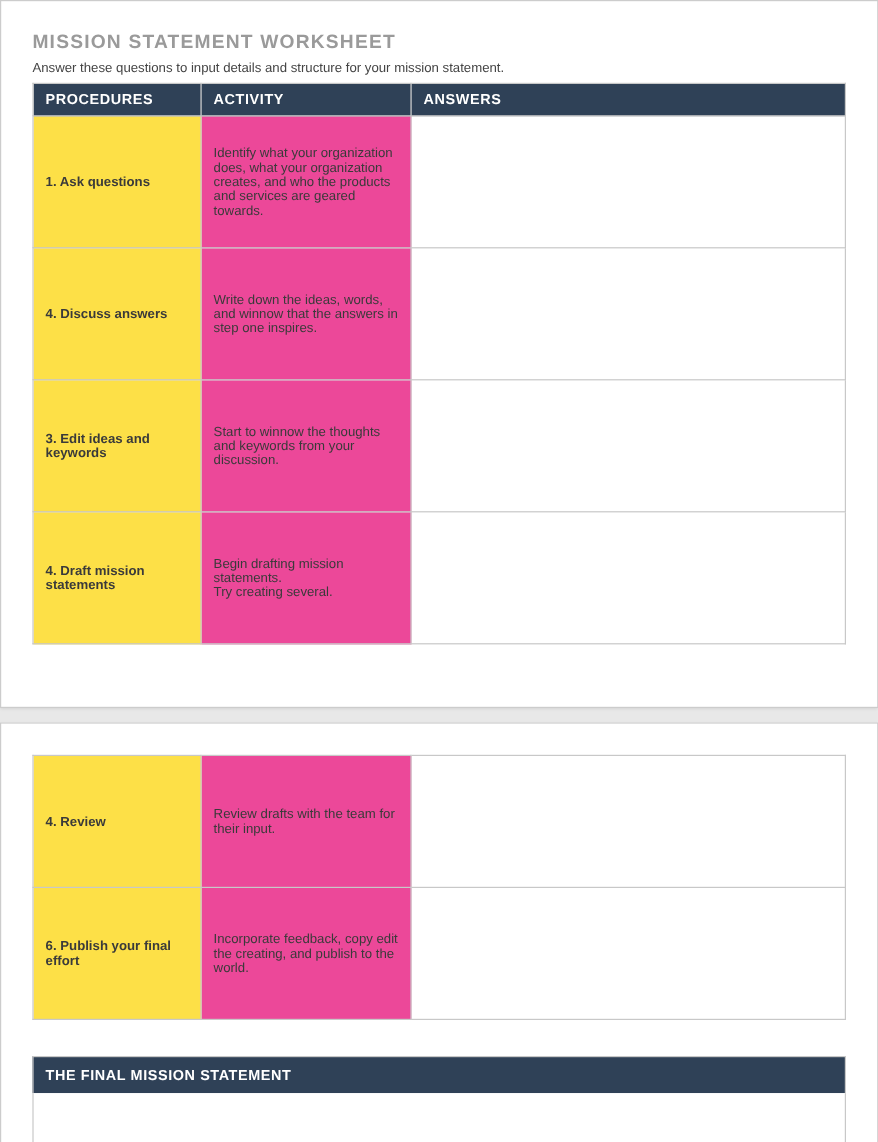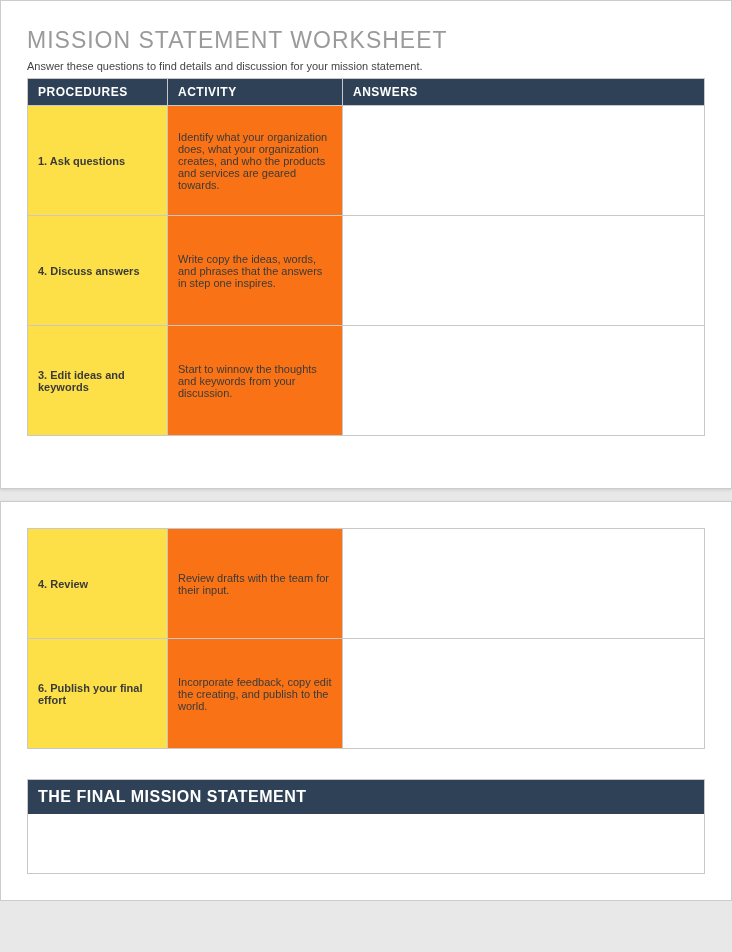--- a/index.html
+++ b/index.html
@@ -21,22 +21,22 @@
       width: 732px;
     }
     .page + .page {
       margin-top: 12px;
     }
     .page-inner {
       padding: 26px 26px 26px 26px;
     }
     .title {
       color: #9a9a9a;
-      font-size: 23px;
-      font-weight: normal;
+      font-size: 16px;
+      font-weight: bold;
       letter-spacing: 1px;
       margin-bottom: 6px;
     }
     .subtitle {
       color: #444444;
       font-size: 11px;
       margin-bottom: 6px;
     }
     table.worksheet {
       width: 100%;
@@ -63,29 +63,29 @@
       height: 110px;
     }
     .col-proc {
       width: 140px;
       background: #fde047;
       font-weight: bold;
       font-size: 12px;
     }
     .col-activity {
       width: 175px;
-      background: #f97316;
+      background: #ec4899;
     }
     .col-answers {
       background: #ffffff;
     }
     .final-bar {
       background: #2f4157;
       color: #ffffff;
-      font-size: 16px;
+      font-size: 12px;
       font-weight: bold;
       letter-spacing: 0.5px;
       padding: 8px 10px;
       border: 1px solid #c8c8c8;
       border-bottom: none;
       margin-top: 30px;
     }
     .final-body {
       border: 1px solid #c8c8c8;
       border-top: none;
@@ -95,21 +95,21 @@
     .page1-bottom-space {
       height: 26px;
     }
   </style>
 </head>
 <body>
 
 <div class="page">
   <div class="page-inner">
     <h1 class="title">MISSION STATEMENT WORKSHEET</h1>
-    <p class="subtitle">Answer these questions to find details and discussion for your mission statement.</p>
+    <p class="subtitle">Answer these questions to input details and structure for your mission statement.</p>
 
     <table class="worksheet">
       <colgroup>
         <col style="width:140px">
         <col style="width:175px">
         <col>
       </colgroup>
       <thead>
         <tr>
           <th>PROCEDURES</th>
@@ -118,26 +118,31 @@
         </tr>
       </thead>
       <tbody>
         <tr>
           <td class="col-proc">1. Ask questions</td>
           <td class="col-activity">Identify what your organization does, what your organization creates, and who the products and services are geared towards.</td>
           <td class="col-answers"></td>
         </tr>
         <tr>
           <td class="col-proc">4. Discuss answers</td>
-          <td class="col-activity">Write copy the ideas, words, and phrases that the answers in step one inspires.</td>
+          <td class="col-activity">Write down the ideas, words, and winnow that the answers in step one inspires.</td>
           <td class="col-answers"></td>
         </tr>
         <tr>
           <td class="col-proc">3. Edit ideas and keywords</td>
           <td class="col-activity">Start to winnow the thoughts and keywords from your discussion.</td>
+          <td class="col-answers"></td>
+        </tr>
+        <tr>
+          <td class="col-proc">4. Draft mission statements</td>
+          <td class="col-activity">Begin drafting mission statements.<br>Try creating several.</td>
           <td class="col-answers"></td>
         </tr>
       </tbody>
     </table>
     <div class="page1-bottom-space"></div>
   </div>
 </div>
 
 <div class="page">
   <div class="page-inner">

